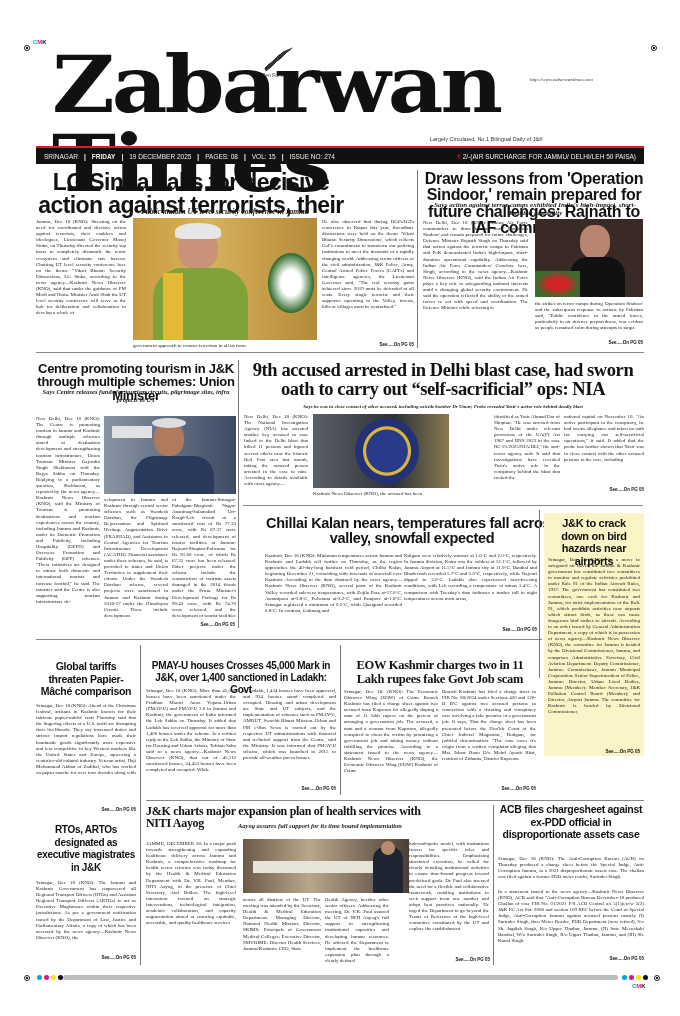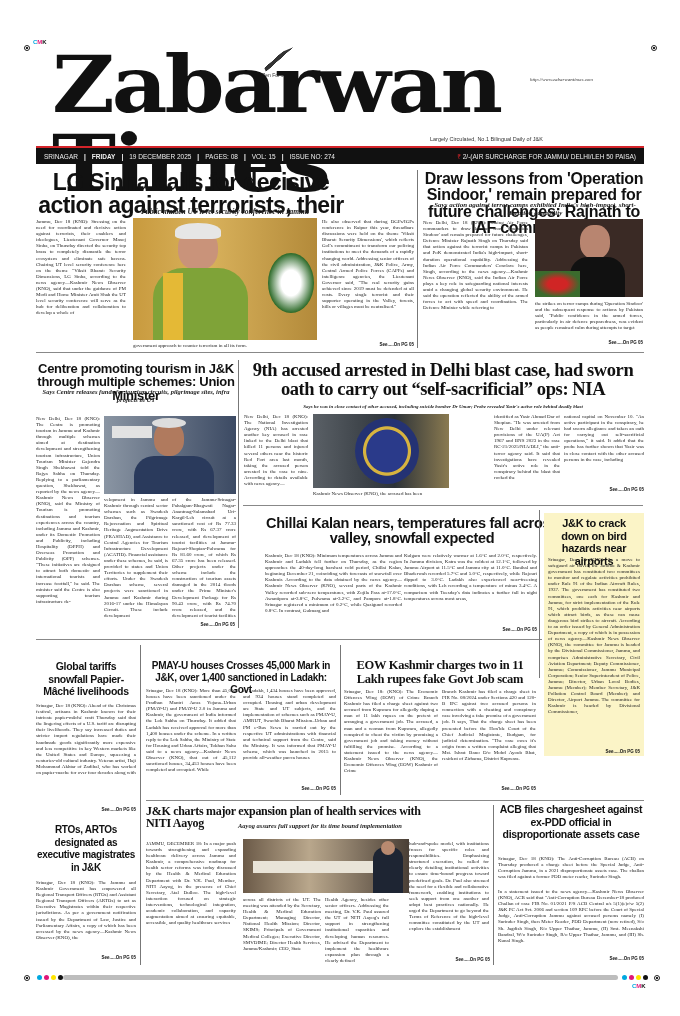--- a/index.html
+++ b/index.html
@@ -121,21 +121,21 @@
 <div class="abs see" style="left:483px;top:627px;width:54px">See.....On PG 05</div>
 
 <div class="abs hrule" style="left:36px;top:639px;width:506px"></div>
 <div class="abs vrule" style="left:539px;top:510px;height:168px"></div>
 
 <div class="abs boxed" style="left:544px;top:513px;width:100px;height:243px"></div>
 <div class="abs hl" style="left:548px;top:517px;width:92px;font-size:11px;line-height:12.5px;letter-spacing:-0.3px">J&amp;K to crack down on bird hazards near airports</div>
 <div class="abs txt" style="left:548px;top:557px;width:92px;height:190px">Srinagar, Dec 18 (KNO): In a move to safeguard air travel, the Jammu &amp; Kashmir government has constituted two committees to monitor and regulate activities prohibited under Rule 91 of the Indian Aircraft Rules, 1937. The government has constituted two committees, one each for Kashmir and Jammu, for strict implementation of the Rule 91, which prohibits activities near airports which attract birds, as these can cause dangerous bird strikes to aircraft. According to an order issued by General Administration Department, a copy of which is in possession of news agency—Kashmir News Observer (KNO), the committee for Jammu is headed by the Divisional Commissioner, Jammu, and comprises Administrative Secretary, Civil Aviation Department; Deputy Commissioner, Jammu; Commissioner, Jammu Municipal Corporation; Senior Superintendent of Police, Jammu; Director, Urban Local Bodies, Jammu (Member); Member Secretary, J&amp;K Pollution Control Board (Member); and Director, Airport Jammu. The committee for Kashmir is headed by Divisional Commissioner,</div>
 <div class="abs see" style="left:590px;top:749px;width:50px">See.....On PG 05</div>
 
-<div class="abs hl" style="left:36px;top:660px;width:100px;font-size:10.5px;line-height:12.5px;letter-spacing:-0.3px">Global tariffs snowfall Papier-Mâché livelihoods</div>
+<div class="abs hl" style="left:36px;top:660px;width:100px;font-size:10.5px;line-height:12.5px;letter-spacing:-0.3px">Global tariffs threaten Papier-Mâché comparison</div>
 <div class="abs txt" style="left:36px;top:703px;width:100px;height:104px">Srinagar, Dec 18 (KNO): Ahead of the Christmas festival, artisans in Kashmir known for their intricate papier-mâché craft Thursday said that the lingering effects of a U.S. tariff are disrupting their livelihoods. They say increased duties and stricter import regulations have made their handmade goods significantly more expensive and less competitive in key Western markets like the United States and Europe, squeezing a centuries-old cultural industry. Veteran artist, Haji Mohammad Akhtar of Zadibal, who has worked on papier-mache for over four decades along with</div>
 <div class="abs see" style="left:86px;top:807px;width:50px">See.....On PG 05</div>
 
 <div class="abs vrule" style="left:140px;top:645px;height:320px"></div>
 
 <div class="abs hl" style="left:146px;top:660px;width:190px;font-size:10px;line-height:12px;letter-spacing:-0.3px">PMAY-U houses Crosses 45,000 Mark in J&amp;K, over 1,400 sanctioned in Ladakh: Govt</div>
 <div class="abs txt" style="left:146px;top:688px;width:90px;height:110px">Srinagar, Dec 18 (KNO): More than 45,000 houses have been sanctioned under the Pradhan Mantri Awas Yojana–Urban (PMAY-U) and PMAY-U 2.0 in Jammu and Kashmir, the government of India informed the Lok Sabha on Thursday. It added that Ladakh has received approval for more than 1,400 houses under the scheme. In a written reply to the Lok Sabha, the Ministry of State for Housing and Urban Affairs, Tokhan Sahu said to a news agency—Kashmir News Observer (KNO), that out of 45,112 sanctioned houses, 34,453 houses have been completed and occupied. While</div>
 <div class="abs txt" style="left:243px;top:688px;width:93px;height:98px">in Ladakh, 1,434 houses have been approved, and 934 houses stand completed and occupied. Housing and urban development are State and UT subjects, and the implementation of schemes such as PMAY-U, AMRUT, Swachh Bharat Mission–Urban and PM e-Bus Sewa is carried out by the respective UT administrations with financial and technical support from the Centre, said the Ministry. It was informed that PMAY-U scheme, which was launched in 2015 to provide all-weather pucca houses</div>
 <div class="abs see" style="left:286px;top:786px;width:50px">See.....On PG 05</div>
 

